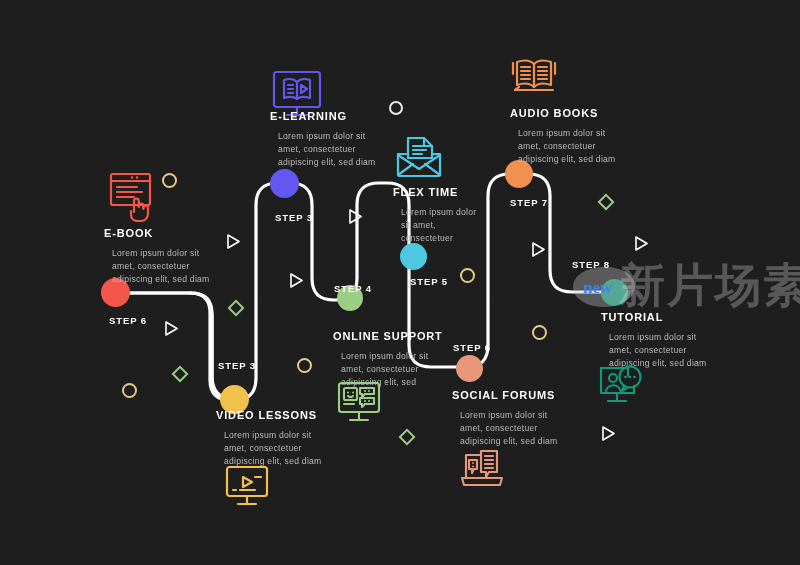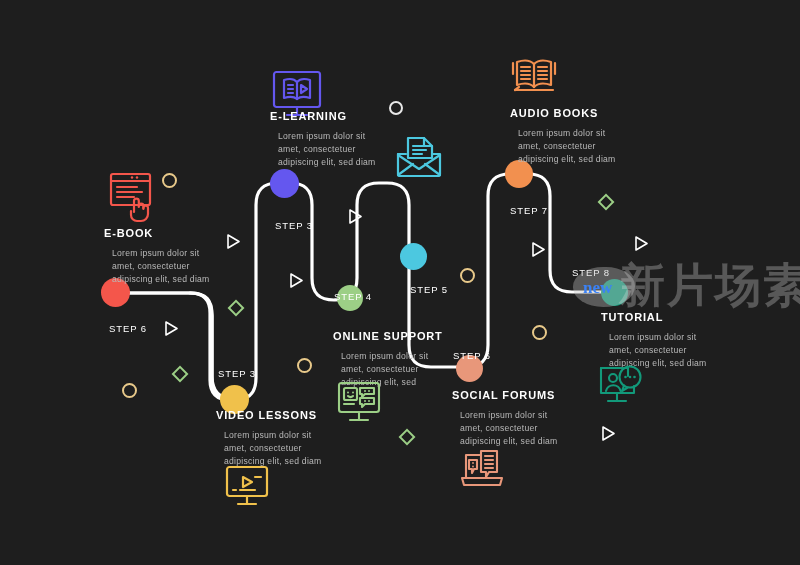--- a/index.html
+++ b/index.html
@@ -2,25 +2,24 @@
 <html><head>
 <meta charset="utf-8">
 <style>
   html,body{margin:0;padding:0;background:#1c1c1c;}
   body{font-family:"Liberation Sans","DejaVu Sans",sans-serif;}
   #stage{position:relative;width:800px;height:565px;background:#1e1e1e;overflow:hidden;}
 
   .step-label{
     position:absolute;
     font-size:9.5px;
-    font-weight:normal;
+    font-weight:bold;
     letter-spacing:.9px;
     color:#ffffff;
     white-space:nowrap;
-    margin-top:8px;
   }
 
   .block{position:absolute;}
   .block .ttl{
     font-size:11px;
     font-weight:bold;
     letter-spacing:.85px;
     color:#ffffff;
     margin:0 0 6px 0;
     white-space:nowrap;
@@ -221,20 +220,26 @@
       <line x1="21" y1="16" x2="34" y2="16"></line>
       <line x1="21" y1="20" x2="34" y2="20"></line>
       <line x1="21" y1="24" x2="30" y2="24"></line>
       <path d="M 6 24 L 6 44 a 2 2 0 0 0 2 2 L 46 46 a 2 2 0 0 0 2 -2 L 48 24 L 40 24"></path>
       <path d="M 6 24 L 14 24"></path>
       <path d="M 6 25 L 27 39 L 48 25"></path>
       <path d="M 6 45 L 21 34"></path>
       <path d="M 48 45 L 33 34"></path>
     </svg>
   </div>
+  <div class="block" style="left:393px;top:186px;">
+    <p class="ttl">FLEX TIME</p>
+    <p class="desc">Lorem ipsum dolor
+sit amet,
+consectetuer</p>
+  </div>
 
   <div class="block" style="left:452px;top:389px;">
     <p class="ttl">SOCIAL FORUMS</p>
     <p class="desc">Lorem ipsum dolor sit
 amet, consectetuer
 adipiscing elit, sed diam</p>
   </div>
   <div class="icon" style="left:457px;top:444px;">
     <svg width="50" height="50" viewBox="0 0 50 50" fill="none" stroke="#e8977a" stroke-width="2.1" stroke-linecap="round" stroke-linejoin="round">
       <path d="M 9 34 L 9 11 L 24 11"></path>

